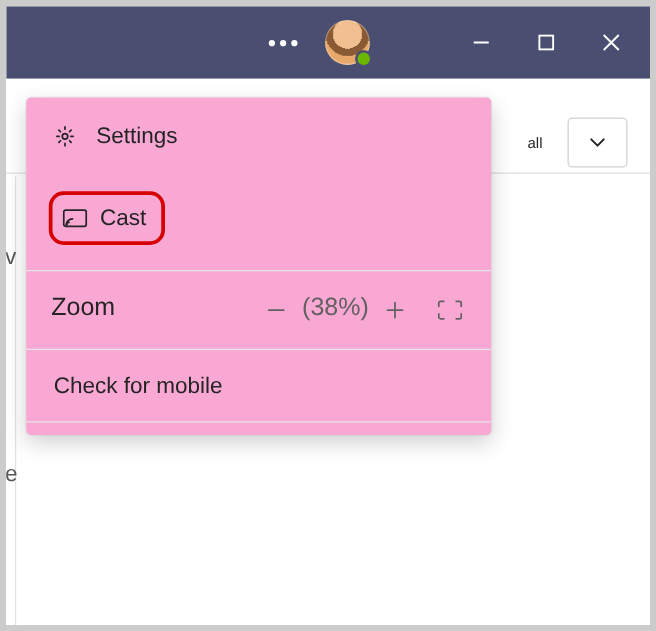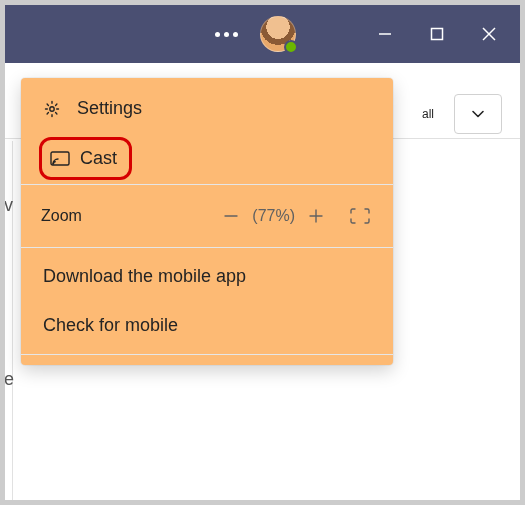--- a/index.html
+++ b/index.html
@@ -113,21 +113,21 @@
       left: -1px;
       color: #555;
       font-size: 18px;
     }
 
     .menu {
       position: absolute;
       top: 15px;
       left: 16px;
       width: 372px;
-      background: #fdba74;
+      background: #f9a8d4;
       box-shadow: 0 6px 18px rgba(0,0,0,0.18), 0 0 0 1px rgba(0,0,0,0.04);
       border-radius: 4px;
       padding-top: 6px;
       padding-bottom: 6px;
     }
     .menu-item {
       display: flex;
       align-items: center;
       padding: 14px 20px;
       font-size: 18px;
@@ -143,31 +143,30 @@
     }
     .menu-divider {
       height: 1px;
       background: #e6e6e6;
       margin: 4px 0;
     }
     .highlight {
       border: 3px solid #d60000;
       border-radius: 12px;
       padding: 8px 12px 8px 8px !important;
-      margin: 4px 18px;
+      margin: 20px 18px;
       gap: 10px;
       width: fit-content;
     }
     .highlight .ico { width: 20px; }
     .zoom-row {
       display: flex;
-      align-items: center;
       padding: 14px 20px;
       gap: 8px;
-      font-size: 16px;
+      font-size: 20px;
       color: #242424;
     }
     .zoom-row .zoom-label { flex: 1; }
     .zoom-value { color: #616161; }
     .zoom-btn {
       width: 26px; height: 26px;
       display: flex;
       align-items: center;
       justify-content: center;
       cursor: pointer;
@@ -256,39 +255,36 @@
 
       <div class="menu-divider"></div>
 
       <div class="zoom-row">
         <span class="zoom-label">Zoom</span>
         <span class="zoom-btn">
           <svg width="16" height="16" viewBox="0 0 16 16">
               <line x1="2" y1="8" x2="14" y2="8" stroke="#616161" stroke-width="1.4" stroke-linecap="round"></line>
             </svg>
         </span>
-        <span class="zoom-value">(77%)</span>
+        <span class="zoom-value">(38%)</span>
         <span class="zoom-btn">
           <svg width="16" height="16" viewBox="0 0 16 16">
               <line x1="2" y1="8" x2="14" y2="8" stroke="#616161" stroke-width="1.4" stroke-linecap="round"></line>
               <line x1="8" y1="2" x2="8" y2="14" stroke="#616161" stroke-width="1.4" stroke-linecap="round"></line>
             </svg>
         </span>
         <span class="zoom-btn" style="margin-left:10px">
           <svg width="20" height="16" viewBox="0 0 20 16">
               <path d="M1 5V2.5C1 1.7 1.7 1 2.5 1H5 M15 1h2.5C18.3 1 19 1.7 19 2.5V5 M19 11v2.5c0 0.8-0.7 1.5-1.5 1.5H15 M5 15H2.5C1.7 15 1 14.3 1 13.5V11" fill="none" stroke="#616161" stroke-width="1.4" stroke-linecap="round"></path>
             </svg>
         </span>
       </div>
 
       <div class="menu-divider"></div>
 
-      <div class="plain-item">
-        <span class="label">Download the mobile app</span>
-      </div>
 
       <div class="plain-item">
         <span class="label">Check for mobile</span>
       </div>
 
       <div class="menu-divider"></div>
 
     </div>
   </div>
 </div>

